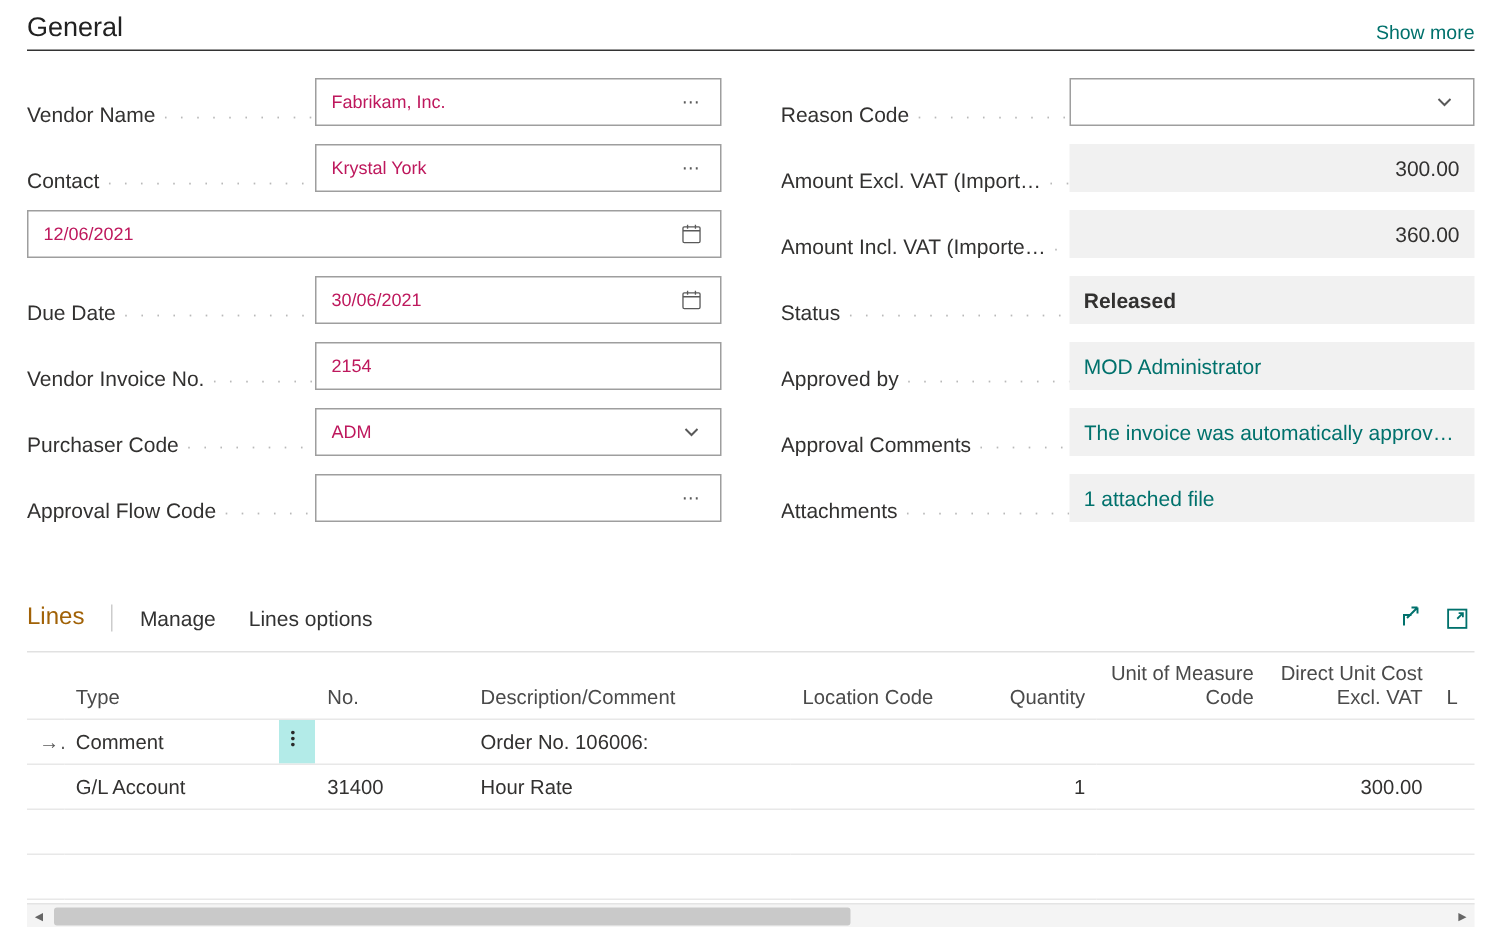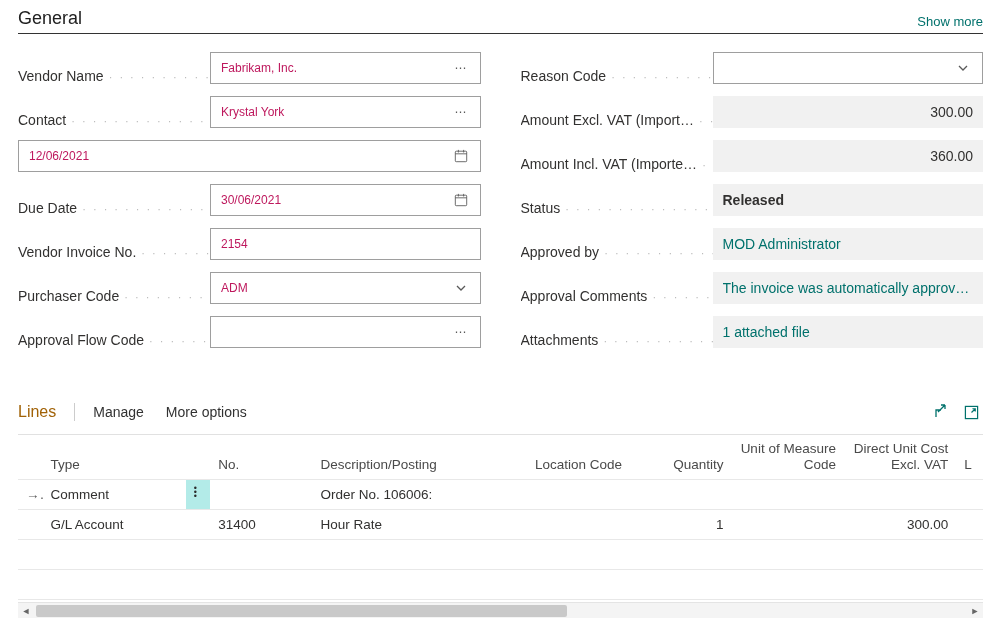--- a/index.html
+++ b/index.html
@@ -398,21 +398,21 @@
             </div>
         </div>
       </div>
 
     </div>
   </div>
 
   <div class="lines-header">
     <div class="lines-title">Lines</div>
     <div class="lines-action">Manage</div>
-    <div class="lines-action">More options</div>
+    <div class="lines-action">Lines options</div>
     <div class="lines-spacer"></div>
     <div class="lines-iconbtn">
       <svg width="16" height="16" viewBox="0 0 16 16">
           <path d="M3 13 V6 H8 M5 8 L12 1 M12 1 H8 M12 1 V5" fill="none" stroke="#00716c" stroke-width="1.3"></path>
         </svg>
     </div>
     <div class="lines-iconbtn">
       <svg width="15" height="15" viewBox="0 0 16 16">
           <rect x="1.5" y="1.5" width="13" height="13" fill="none" stroke="#00716c" stroke-width="1.3"></rect>
           <path d="M9 4 H12 V7 M12 4 L8 8" fill="none" stroke="#00716c" stroke-width="1.3"></path>
@@ -433,21 +433,21 @@
           <col class="col-uom">
           <col class="col-cost">
           <col class="col-l">
       </colgroup>
       <thead>
         <tr>
           <th></th>
           <th>Type</th>
           <th></th>
           <th>No.</th>
-          <th>Description/Posting</th>
+          <th>Description/Comment</th>
           <th>Location Code</th>
           <th class="num">Quantity</th>
           <th class="num twoline">Unit of Measure Code</th>
           <th class="num twoline">Direct Unit Cost Excl. VAT</th>
           <th>L</th>
         </tr>
       </thead>
       <tbody>
         <tr>
           <td class="row-arrow">→</td>

